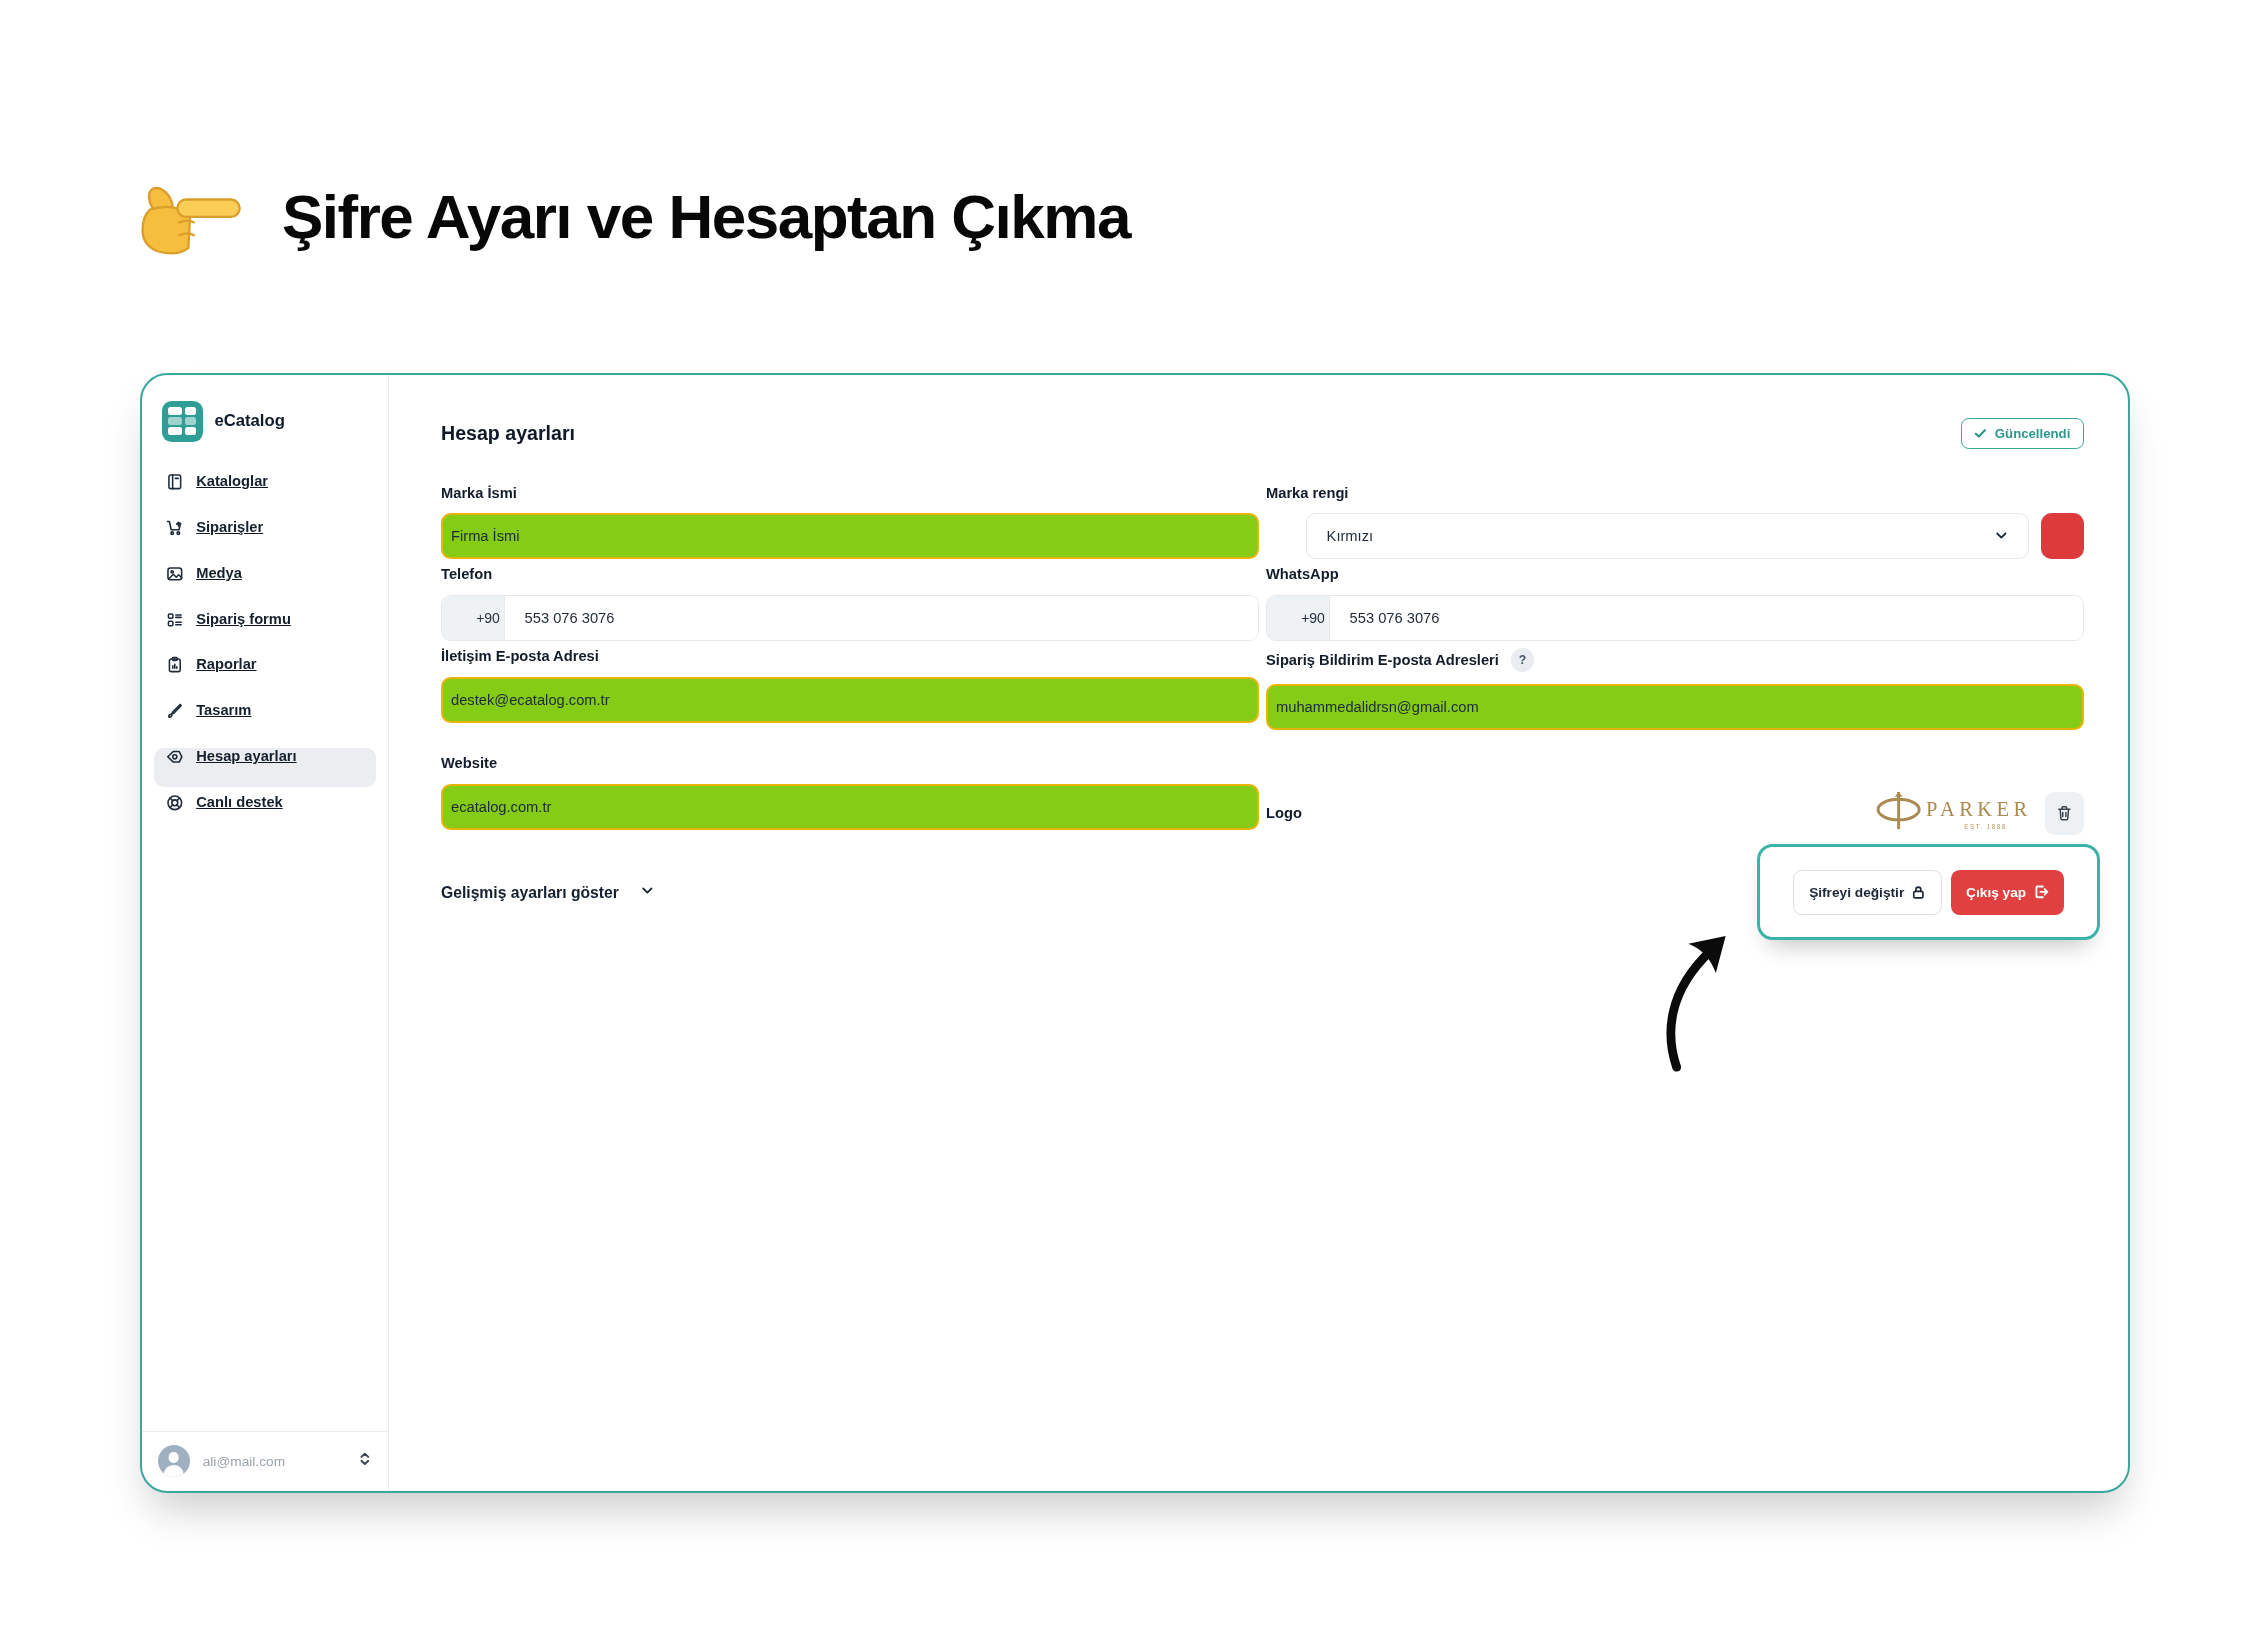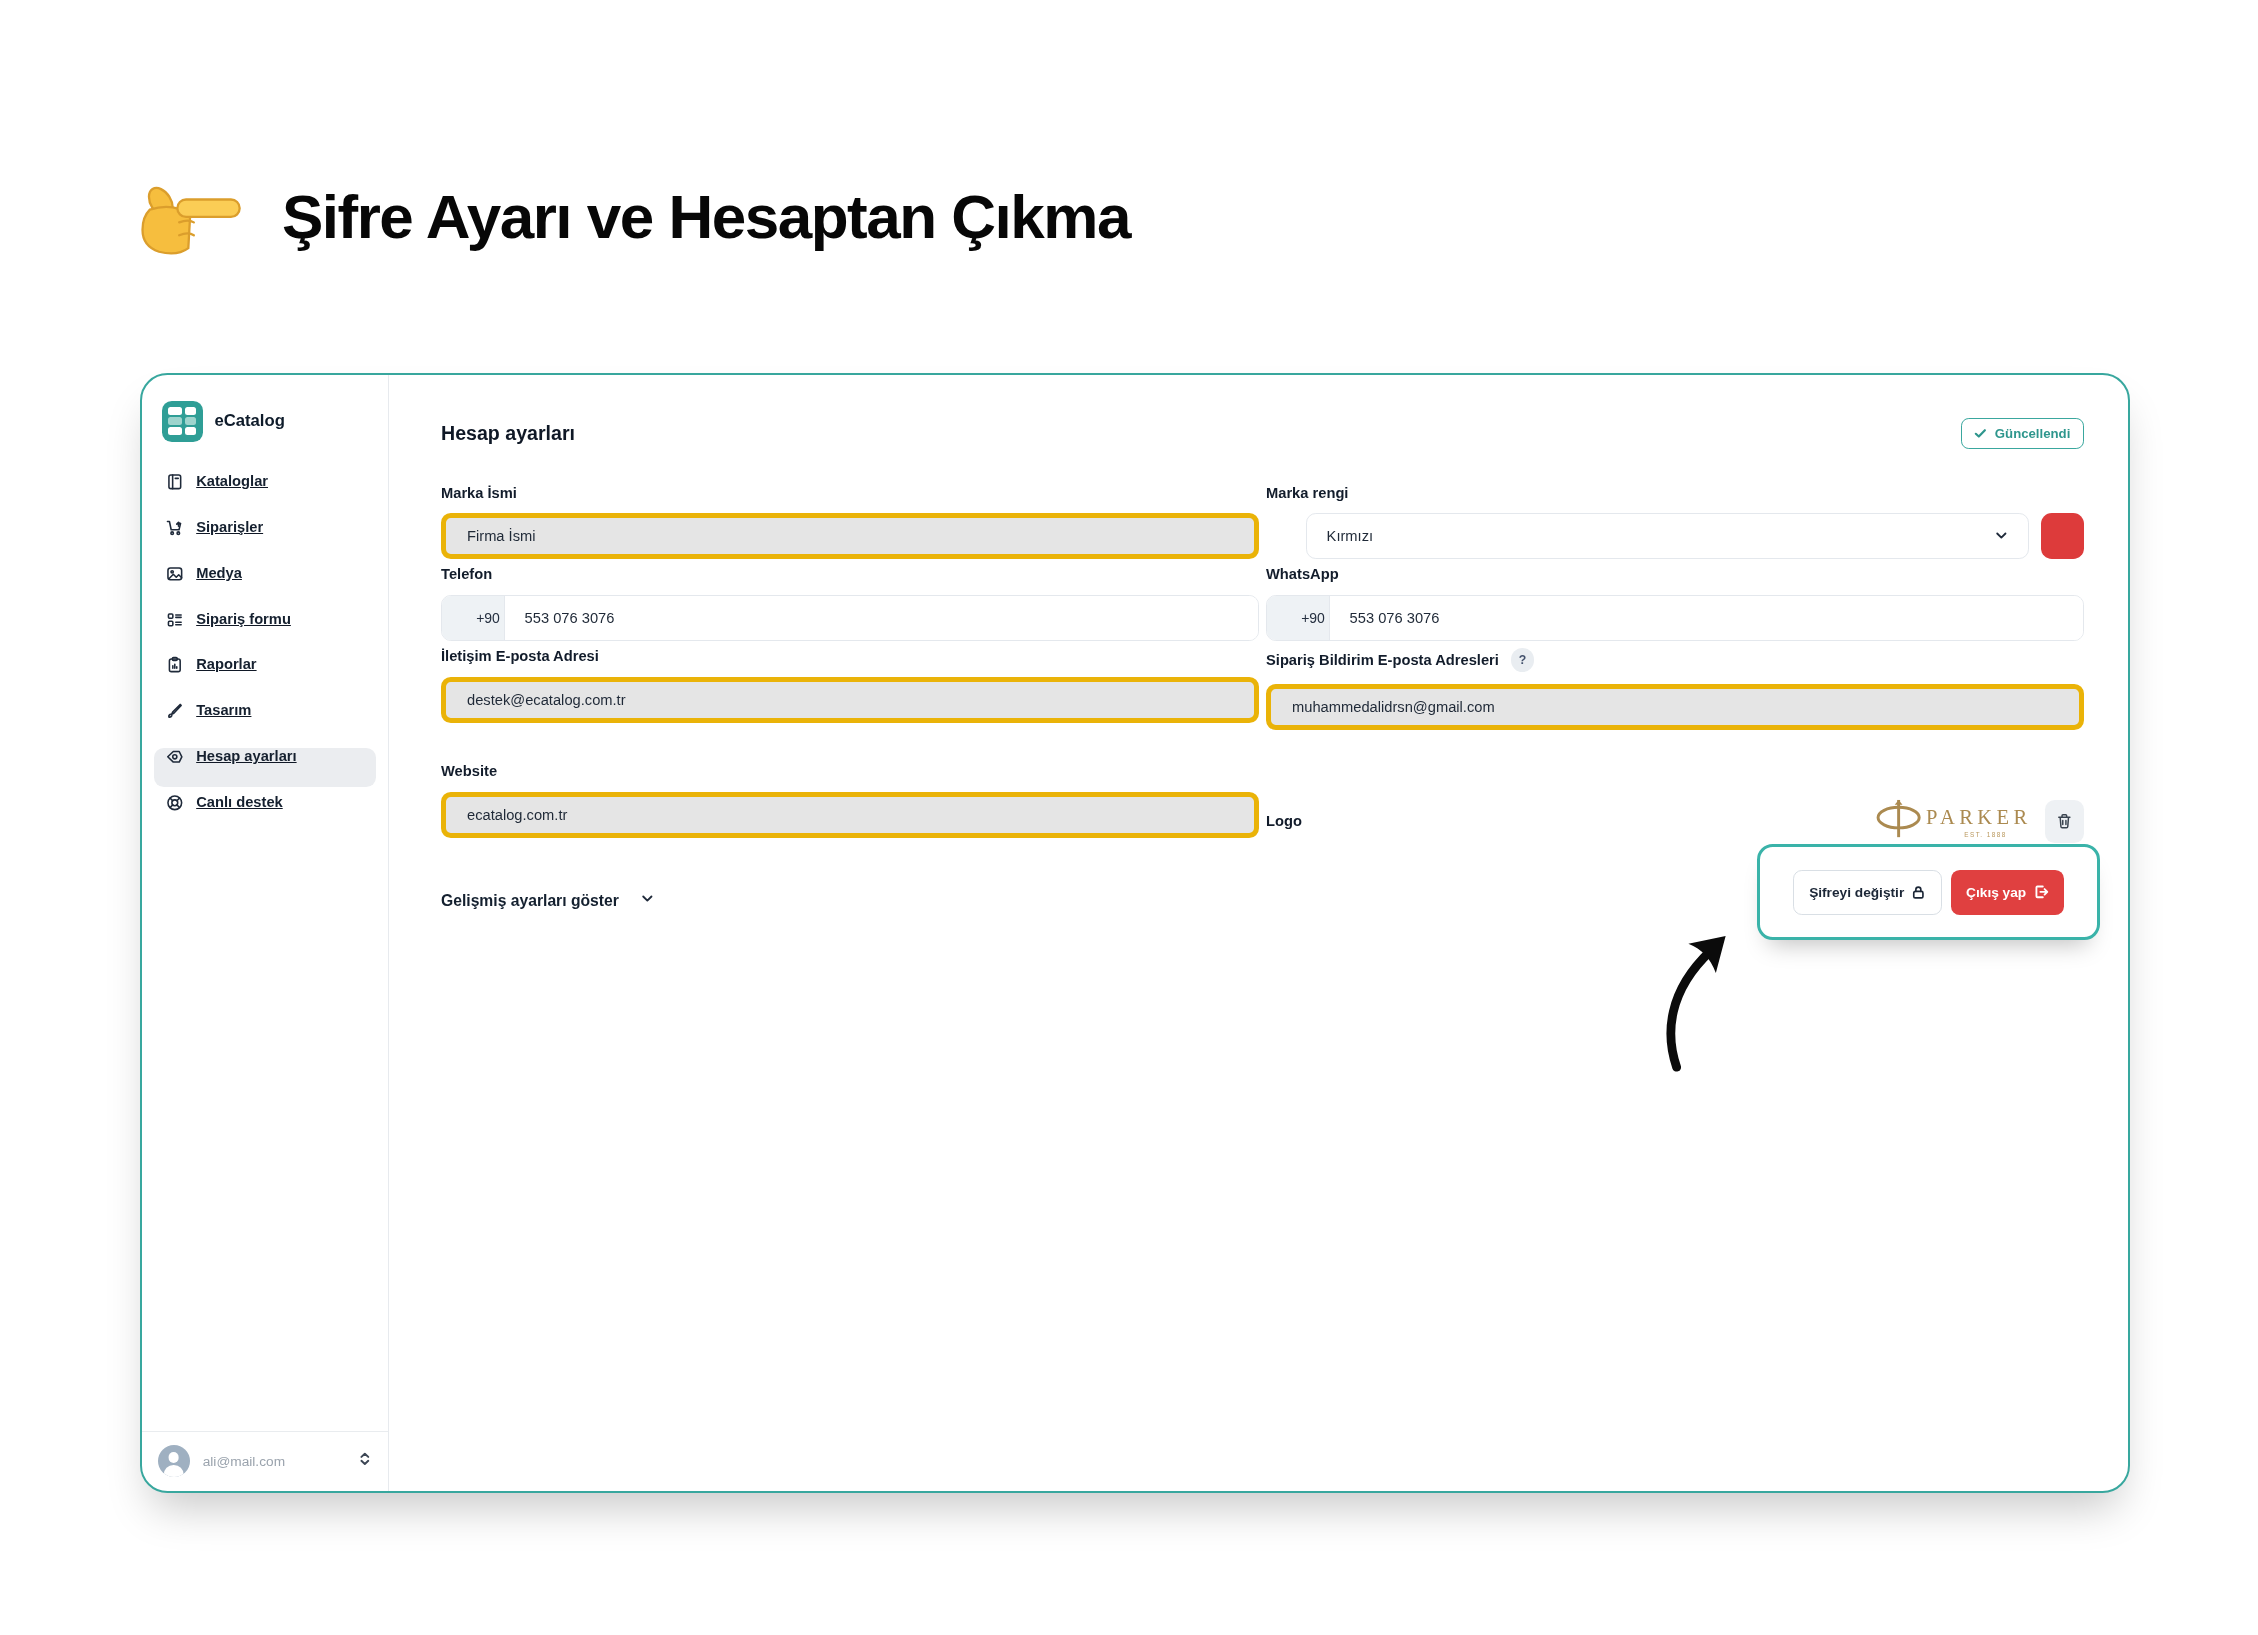--- a/index.html
+++ b/index.html
@@ -48,22 +48,22 @@
   .main-header { display:flex; align-items:center; justify-content:space-between; }
   .main-title { font-size:19.6px; font-weight:800; color:#0f1826; }
   .status-badge { display:flex; align-items:center; gap:7.8px; border:1.5px solid #3aa79e; border-radius:7.8px;
                   padding:6.9px 12.7px; color:#2e968d; font-size:13.2px; font-weight:700; background:#fff; }
   .status-badge svg { width:12.7px; height:12.7px; stroke:#2e968d; stroke-width:2.4; fill:none; stroke-linecap:round; stroke-linejoin:round; }
 
   .form-grid { margin-top:36px; display:grid; grid-template-columns:1fr 1fr; column-gap:15.7px; row-gap:25.5px;gap:7px; }
   .field label { display:flex; align-items:center; gap:11.8px; font-size:14.7px; font-weight:700; color:#121c2b; margin-bottom:12.7px; }
   .help-badge { width:23.5px; height:23.5px; border-radius:50%; background:#e9edf1; color:#42506b; font-size:12.3px;
                 font-weight:600; display:flex; align-items:center; justify-content:center; cursor:pointer; }
-  .text-input { width:100%; height:46px; border:5px solid #eab308; border-radius:9.8px; background:#e5e5e5;
-                font-family:inherit; font-size:14.7px; color:#1f2937; padding:0 21px; outline:none; }
+  .text-input { width:100%; height:46px; border:2px solid #eab308; border-radius:9.8px; background:#84cc16;
+                font-family:inherit; font-size:14.7px; color:#1f2937; padding:0 8px; outline:none; }
   .combo-row { display:flex; align-items:center; gap:11.8px;padding-left:40px; }
   .select-box { flex:1; height:46px; border:1px solid #e4e8ed; border-radius:9.8px; background:#fff;
                 display:flex; align-items:center; padding:0 19.6px; font-size:14.7px; color:#1f2937; cursor:pointer; }
   .select-box .chev { margin-left:auto; }
   .chev svg { width:14.7px; height:14.7px; stroke:#1f2a3a; stroke-width:2; fill:none; stroke-linecap:round; stroke-linejoin:round; }
   .color-swatch { width:43px; height:46px; border-radius:10.8px; cursor:pointer; flex:0 0 auto; }
 
   .phone-input { display:flex; align-items:stretch; height:46px; border:1px solid #e4e8ed; border-radius:9.8px; overflow:hidden; background:#fff; }
   .phone-prefix { width:63px; background:#eef2f5; border-right:1px solid #e4e8ed; display:flex; align-items:center;
                   justify-content:center; font-size:14px; color:#242f3f;padding-left:30px; }
@@ -259,21 +259,21 @@
       </div>
       <div class="field">
         <label>
           <span>Sipariş Bildirim E-posta Adresleri</span>
           <span class="help-badge">?</span>
         </label>
         <input class="text-input" type="text" value="muhammedalidrsn@gmail.com" style="">
       </div>
     </div>
 
-    <div class="form-grid" style="margin-top:33px;">
+    <div class="form-grid" style="margin-top:25px;">
       <div class="field">
         <label>Website</label>
         <input class="text-input" type="text" value="ecatalog.com.tr" style="">
       </div>
       <div class="logo-field">
         <span class="label-inline">Logo</span>
         <div class="logo-right">
           <svg class="parker-logo" viewBox="0 0 158 48">
             <ellipse cx="25" cy="20" rx="21" ry="10.5" fill="none" stroke="#ab8a50" stroke-width="3"></ellipse>
             <path d="M25 2 L25 40" stroke="#ab8a50" stroke-width="3"></path>

